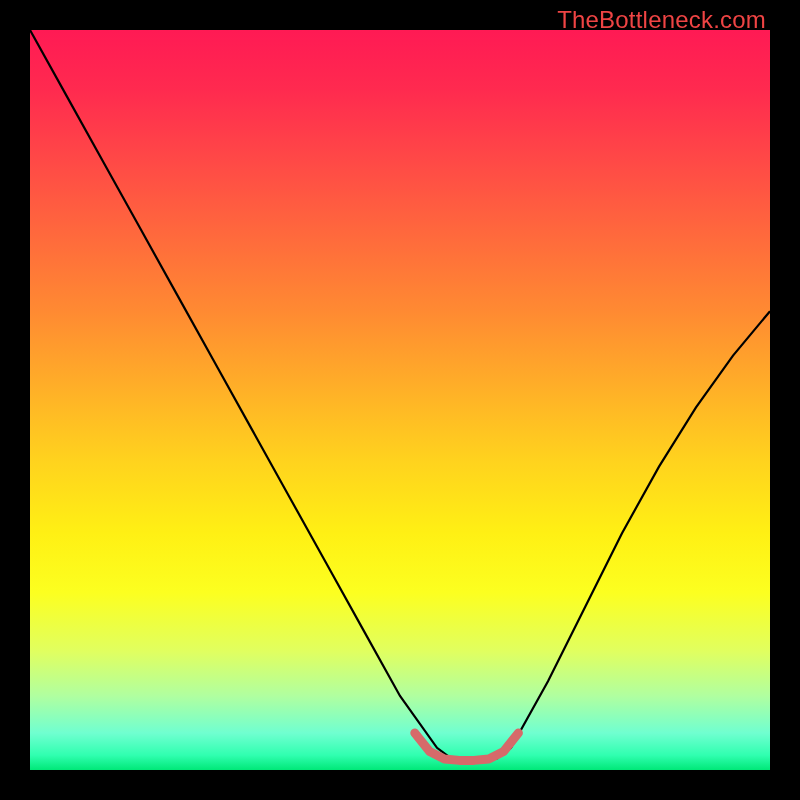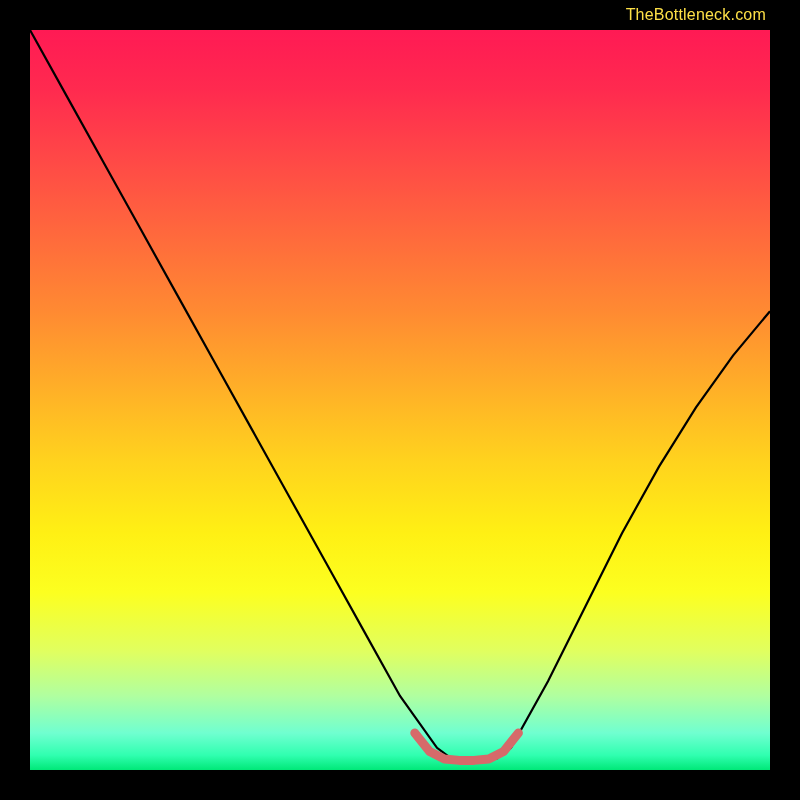--- a/index.html
+++ b/index.html
@@ -30,23 +30,23 @@
       #b0ffa0 90%,
       #70ffd0 95%,
       #30ffb0 98%,
       #00e878 100%
     );
   }
   .watermark {
     position: absolute;
     top: 6px;
     right: 34px;
-    color: #fde047;
+    color: #ef4444;
     font-family: Arial, Helvetica, sans-serif;
-    font-size: 16px;
+    font-size: 24px;
     font-weight: 500;
     letter-spacing: 0.2px;
   }
   svg.curve {
     position: absolute;
     left: 0;
     top: 0;
     width: 740px;
     height: 740px;
     overflow: visible;

